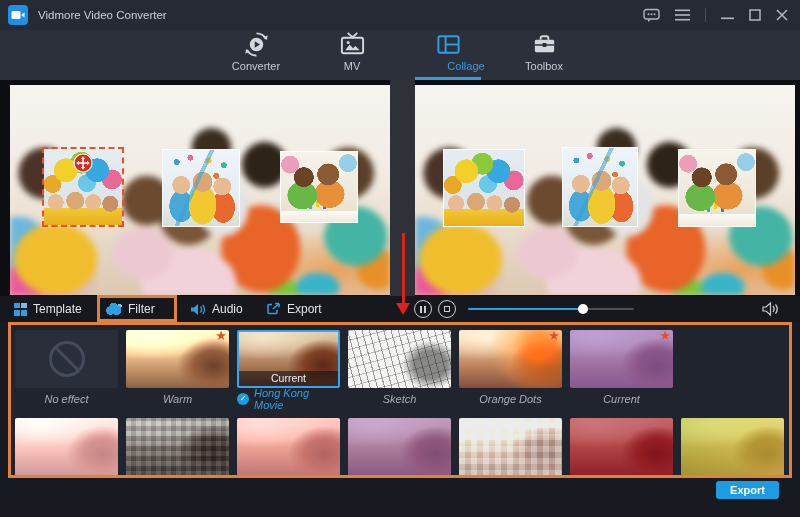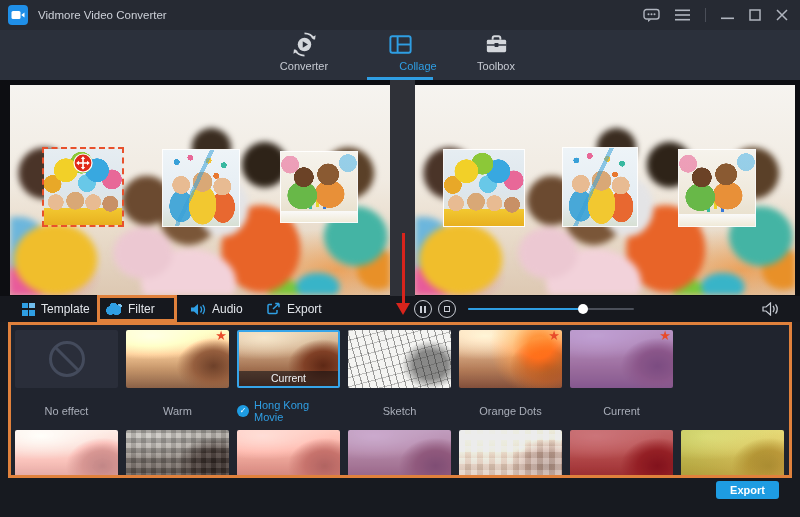--- a/index.html
+++ b/index.html
@@ -184,21 +184,21 @@
   .f-r5 { filter:brightness(1.3) contrast(.85) saturate(.7); }
   .f-r5::after { background-image:
       repeating-linear-gradient(90deg, rgba(255,255,255,.3) 0 6px, rgba(210,200,190,.2) 6px 12px),
       repeating-linear-gradient(0deg, rgba(255,255,255,.25) 0 6px, rgba(185,175,165,.18) 6px 12px); }
   .f-r6 { filter:saturate(1.3) contrast(1.1); } .f-r6::after { background:rgba(130,20,50,.5); }
   .f-r7 { filter:brightness(1.1); } .f-r7::after { background:linear-gradient(135deg, rgba(150,170,20,.55), rgba(235,215,70,.5)); }
   .noicon { position:absolute; left:50%; top:50%; transform:translate(-50%,-50%); width:36px; height:36px; border:3px solid #444b5c; border-radius:50%; }
   .noicon::after { content:""; position:absolute; left:50%; top:-2px; width:3px; height:34px; background:#444b5c; transform:translateX(-50%) rotate(-45deg); }
   .star { position:absolute; top:-2px; right:2px; color:#e84b2a; font-size:13px; line-height:15px; }
   .curband { position:absolute; left:0; right:0; bottom:0; height:15px; background:rgba(10,12,18,.55); color:#f0f2f4; font-size:10.5px; text-align:center; line-height:15px; }
-  .lbl { margin-top:16px; height:13px; width:103px; font-size:11px; color:#a9aeb9; display:flex; align-items:center; justify-content:center; gap:5px; }
+  .lbl { margin-top:4px; height:13px; width:103px; font-size:11px; color:#a9aeb9; display:flex; align-items:center; justify-content:center; gap:5px;font-style:italic; }
   .lbl.active { color:#2f9ee3; }
   .chk { width:12px; height:12px; border-radius:50%; background:#1e9ce2; color:#fff; font-size:8px; line-height:12px; text-align:center; flex:none; }
 
   
   .footer { position:absolute; left:0; top:478px; width:800px; height:39px; background:#171a20; }
   .export-btn { position:absolute; right:21px; top:3px; width:63px; height:18px; background:#1e9ce2; border:none; border-radius:3px; color:#fff; font-size:11px; font-weight:bold; font-family:inherit; line-height:18px; text-align:center; }
 </style>
 </head>
 <body>
 
@@ -255,20 +255,31 @@
             <path d="M14 2.5 a11.5 11.5 0 0 1 10 5.9" stroke="#d4d7dc" stroke-width="2" fill="none"></path>
             <path d="M14 25.5 a11.5 11.5 0 0 1 -10 -5.9" stroke="#d4d7dc" stroke-width="2" fill="none"></path>
             <path d="M25.5 4.5 l-0.6 4.6 -4.1-2.1 Z" fill="#d4d7dc"></path>
             <path d="M2.5 23.5 l0.6-4.6 4.1 2.1 Z" fill="#d4d7dc"></path>
             <circle cx="14" cy="14" r="7" fill="#d4d7dc"></circle>
             <path d="M12.2 10.6 l5.4 3.4 -5.4 3.4 Z" fill="#2b303b"></path>
           </svg>
       </span>
       <span class="tlabel">Converter</span>
     </div>
+    <div class="tab">
+      <span class="ticon">
+        <svg width="27" height="27" viewBox="0 0 28 28">
+            <path d="M9 2 l5 4.5 L19 2" stroke="#d4d7dc" stroke-width="1.8" fill="none"></path>
+            <rect x="3" y="7" width="22" height="16" rx="2" stroke="#d4d7dc" stroke-width="2" fill="none"></rect>
+            <path d="M6.5 20 l4.5-6 3.5 4 2.5-2.5 4.5 4.5 Z" fill="#d4d7dc"></path>
+            <circle cx="9.5" cy="12" r="1.6" fill="#d4d7dc"></circle>
+          </svg>
+      </span>
+      <span class="tlabel">MV</span>
+    </div>
     <div class="tab active">
       <span class="ticon">
         <svg width="27" height="27" viewBox="0 0 28 28">
             <rect x="3.5" y="5.5" width="21" height="17" rx="2" stroke="#2f9ee3" stroke-width="2" fill="none"></rect>
             <line x1="11" y1="5.5" x2="11" y2="22.5" stroke="#2f9ee3" stroke-width="2"></line>
             <line x1="11" y1="14" x2="24.5" y2="14" stroke="#2f9ee3" stroke-width="2"></line>
           </svg>
       </span>
       <span class="tlabel">Collage</span>
     </div>
@@ -326,21 +337,21 @@
     </div>
   </div>
 
   <div class="arrow">
     <div class="shaft"></div>
       <div class="head"></div>
   </div>
 
   <div class="controlbar">
     <div class="hlbox"></div>
-    <div class="cbtn" style="left:22px;">
+    <div class="cbtn" style="left:14px;">
       <span class="ic-template">
           <i></i>
           <i></i>
           <i></i>
           <i></i>
         </span>
       <span>Template</span>
     </div>
     <div class="cbtn" style="left:106px;">
       <span class="ic-filter"></span>

